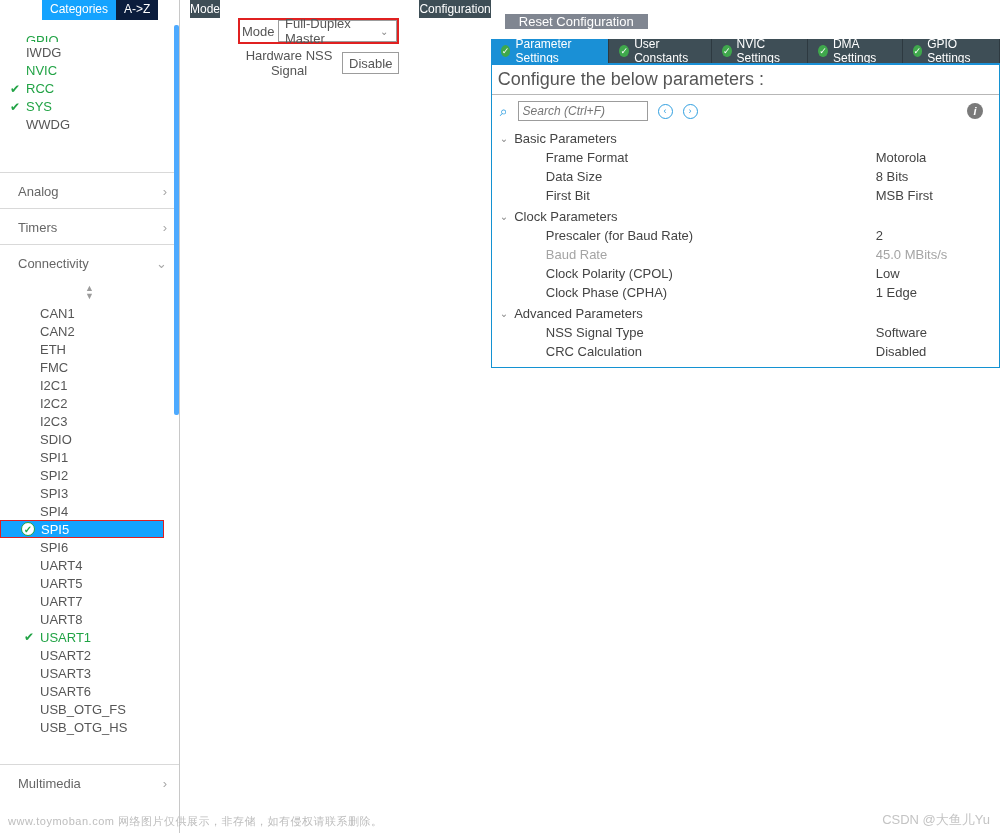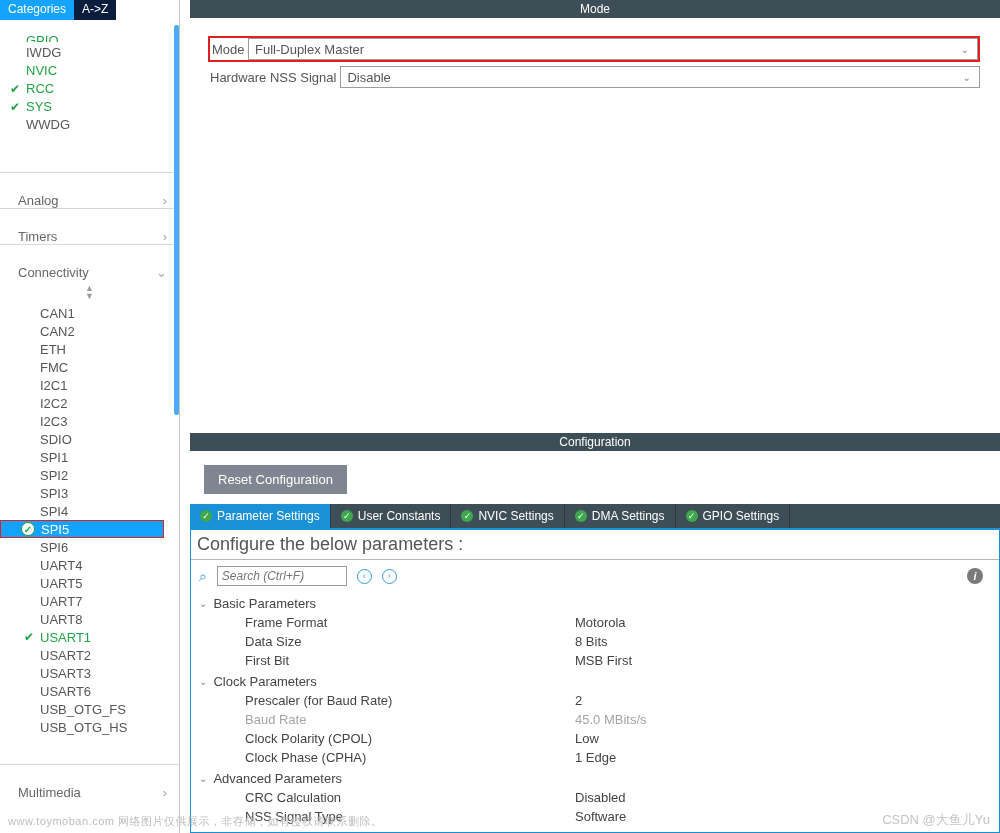--- a/index.html
+++ b/index.html
@@ -3,62 +3,62 @@
 <meta charset="utf-8">
 <style>
 * { box-sizing: border-box; margin: 0; padding: 0; font-family: Arial, sans-serif; }
 body { width: 1000px; height: 833px; overflow: hidden; background: #fff; font-size: 13px; color: #3b3b3b; display: flex; }
 
 
 .left { width: 180px; height: 833px; border-right: 1px solid #c8c8c8; position: relative; display: flex; flex-direction: column; }
 .left-scroll { position: absolute; right: 0; top: 25px; bottom: 0; width: 5px; }
 .left-scroll .thumb { position: absolute; top: 0; width: 5px; height: 390px; background: #4daaff; border-radius: 2px; }
 
-.tabs-row { display: flex; height: 20px; }
+.tabs-row { display: flex; height: 20px; padding-left: 42px; }
 .tab { padding: 2px 8px; font-size: 12px; background: #14a3ff; color: #fff; cursor: pointer; }
 .tab.dark { background: #0b1d3d; }
 
 .sys-group { padding-top: 4px; padding-left: 26px; }
 .sys-item { display: flex; align-items: flex-end; height: 18px; font-size: 13px; color: #565656; cursor: pointer; position: relative; }
 .sys-item.green { color: #21a345; }
 .check { position: absolute; left: -16px; color: #21a345; font-size: 12px; }
 
-.section-head { height: 36px; border-top: 1px solid #d9d9d9; border-bottom: 0; display: flex; align-items: flex-end; padding: 4px 12px 0 18px; color: #666; cursor: pointer; justify-content: space-between; }
+.section-head { height: 36px; border-top: 1px solid #d9d9d9; border-bottom: 0; display: flex; align-items: flex-start; padding: 11px 12px 0 18px; color: #666; cursor: pointer; justify-content: space-between; }
 .section-head.first { margin-top: 40px; }
 .chev { color: #a8a8a8; font-size: 13px; }
 
 .sort-mark { text-align: center; color: #9b9b9b; font-size: 9px; line-height: 8px; padding: 4px 0; }
 
 .conn-list { padding-left: 40px; }
 .conn-item { height: 18px; display: flex; align-items: center; color: #565656; cursor: pointer; position: relative; font-size: 13px; }
 .conn-item.green { color: #21a345; }
 .conn-item.selected { background: #14a3ff; color: #fff; margin-left: -40px; padding-left: 40px; width: 162px; }
 .conn-item.selected.red-border { border: 1px solid #e02020; width: 164px; }
 .conn-item .check-circle { position: absolute; left: -20px; width: 14px; height: 14px; border-radius: 50%; background: #fff; border: 1.5px solid #21a345; display:flex; align-items:center; justify-content:center; color:#21a345; font-size:10px; font-weight:bold; }
 .conn-item.selected .check-circle { left: 20px; }
 
 
-.right { flex: 1; height: 833px; display: flex; flex-direction: column; padding-left: 10px; }
+.right { flex: 1; height: 833px; display: flex; padding-left: 10px; }
 
 .mode-bar, .config-bar { height: 18px; background: #3e4e56; color: #fff; text-align: center; font-size: 12px; line-height: 18px; }
 
 .mode-body { padding: 18px 20px 0 20px; }
 .mode-row { display: flex; align-items: center; margin-bottom: 8px; }
 .mode-label { width: 118px; color: #555; font-size: 13px; }
 .mode-row .wide-label { width: auto; margin-right: 4px; text-align: center; }
 .mode-select { flex: 1; height: 22px; border: 1px solid #9c9c9c; background: #fff; display: flex; align-items: center; padding: 4px 6px; color: #565656; position: relative; }
 .mode-select .car { position: absolute; right: 8px; color: #888; font-size: 10px; }
 .mode-row.red { border: 2px solid #e02020; padding: 0; margin-left: -2px; margin-bottom: 4px; }
 .mode-row.red .mode-label { padding-left: 2px; width: 38px; }
 
 .gap { flex: 1; min-height: 20px; }
 
 .config-body { display: flex; flex-direction: column; }
 .reset-row { padding: 14px 14px 10px 14px; }
-.reset-btn { background: #808691; color: #fff; border: none; padding: 7px 14px; font-size: 13px; cursor: pointer; }
+.reset-btn { background: #808691; color: #fff; border: none; padding: 0 14px; font-size: 13px; cursor: pointer; }
 
 .cfg-tabs { display: flex; background: #3e4e56; height: 24px; align-items: stretch; }
 .cfg-tab { display: flex; align-items: center; padding: 0 10px; color: #fff; font-size: 12px; cursor: pointer; gap: 5px; border-right: 1px solid #2d3940; }
 .cfg-tab.active { background: #1a90d6; }
 .cdot { width: 12px; height: 12px; border-radius: 50%; background: #3fa84c; display:flex; align-items:center; justify-content:center; color:#fff; font-size:9px; }
 
 .param-frame { border: 1px solid #1492d2; border-top: 2px solid #1a90d6; }
 .param-head { border-bottom: 1px solid #b7b7b7; padding: 4px 6px; color: #555; font-size: 18px; }
 .search-row { display: flex; align-items: center; padding: 6px 8px; gap: 10px; }
 .mag { color: #309fe0; font-size: 14px; }
@@ -309,27 +309,27 @@
               <div class="pn">Clock Phase (CPHA)</div>
               <div class="pv">1 Edge</div>
             </div>
           </div>
           <div class="pgroup">
             <div class="pgroup-h">
               <span class="tw">⌄</span>
               <span>Advanced Parameters</span>
             </div>
             <div class="prow">
+              <div class="pn">NSS Signal Type</div>
+              <div class="pv">Software</div>
+            </div>
+            <div class="prow">
               <div class="pn">CRC Calculation</div>
               <div class="pv">Disabled</div>
             </div>
-            <div class="prow">
-              <div class="pn">NSS Signal Type</div>
-              <div class="pv">Software</div>
-            </div>
           </div>
         </div>
     </div>
   </div>
 </div>
 
 <div class="footer">www.toymoban.com  网络图片仅供展示，非存储，如有侵权请联系删除。</div>
 <div class="footer2">CSDN @大鱼儿Yu</div>
 
 </body></html>

